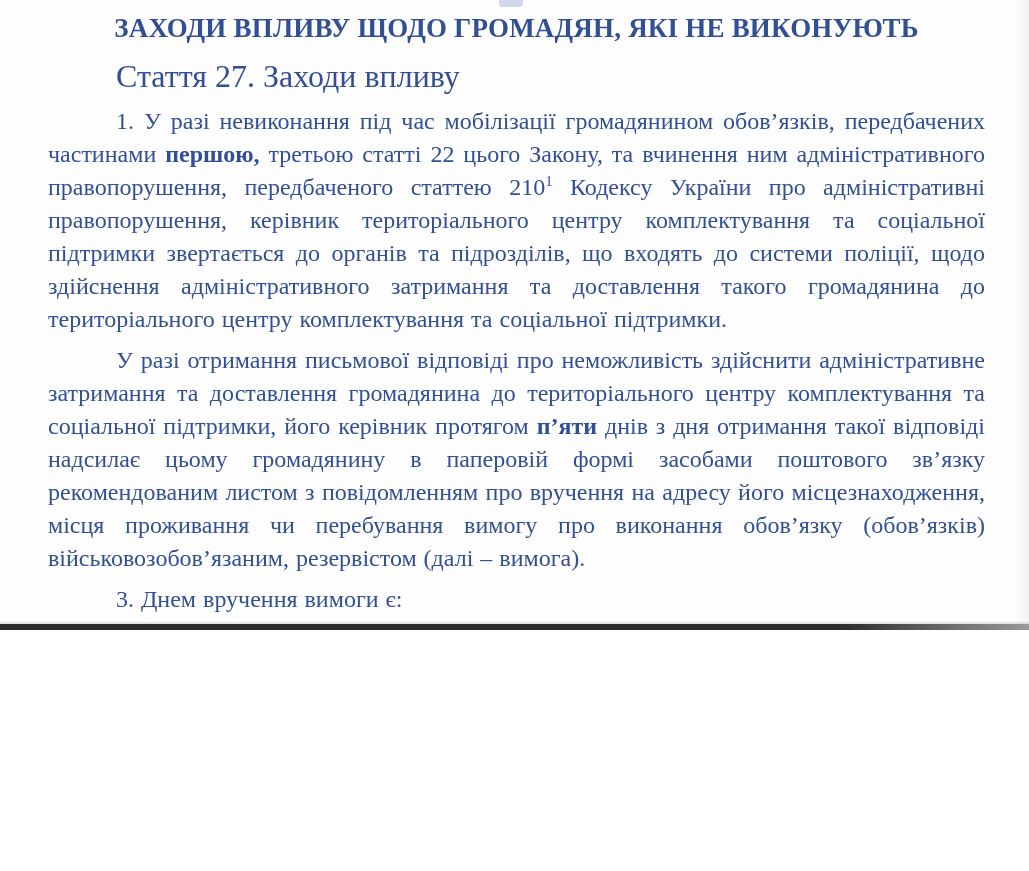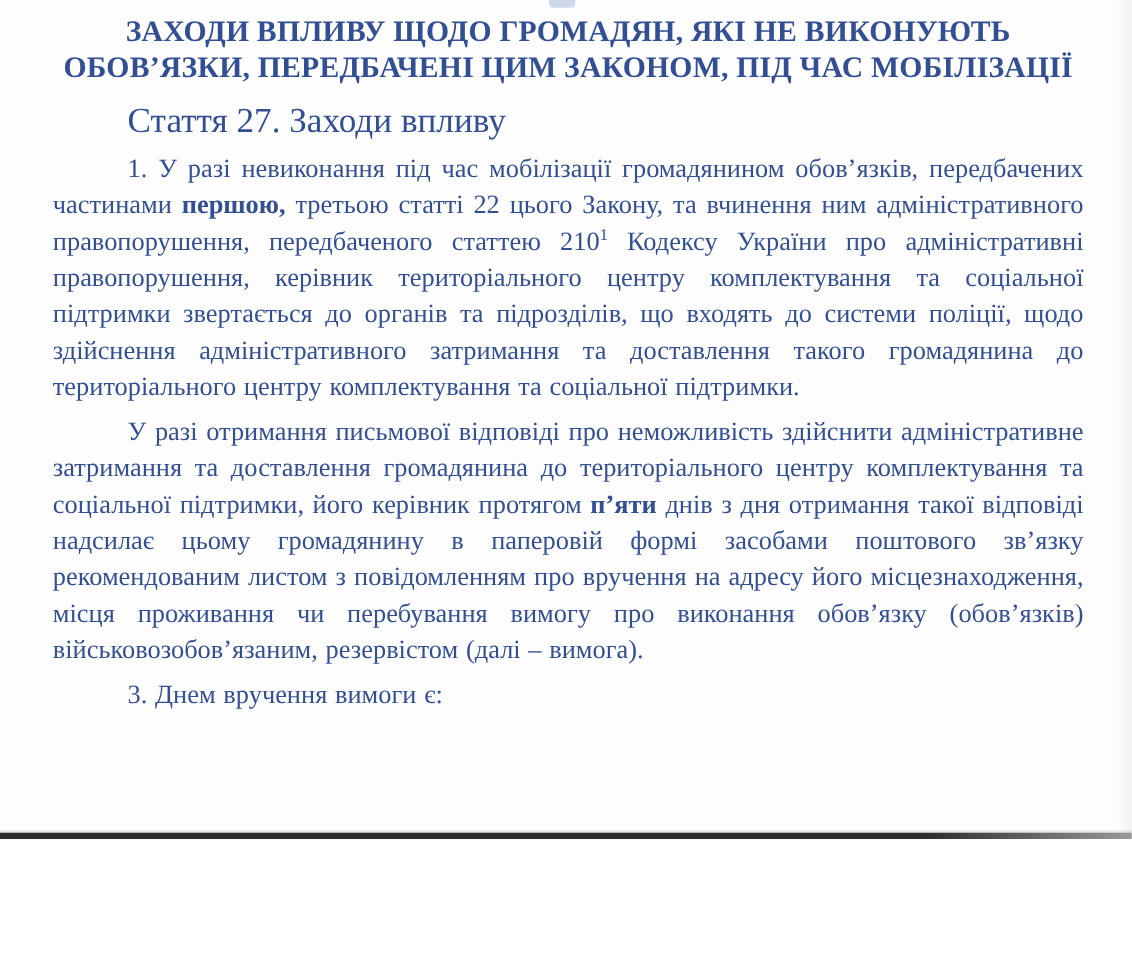--- a/index.html
+++ b/index.html
@@ -4,21 +4,21 @@
 <style>
   :root{
     --text-color:#334f93;
     --page-bg:#fdfdfd;
     --bar-color:#2d2d2d;
   }
   *{box-sizing:border-box;}
   html,body{margin:0;padding:0;background:#fff;}
   .page{
     position:relative;
-    width:1029px;height:763px;
+    width:1029px;height:630px;
     background:var(--page-bg);
     overflow:hidden;
     font-family:"Liberation Serif","DejaVu Serif",serif;
     color:var(--text-color);
   }
   .doc{
     position:absolute;
     left:48px;right:44px;top:12px;
   }
   .title{
@@ -78,21 +78,20 @@
 </style>
 </head>
 <body>
 
 <div class="page">
   <div class="top-fragment"></div>
 
   <div class="doc">
     <div class="title">
       <div>ЗАХОДИ ВПЛИВУ ЩОДО ГРОМАДЯН, ЯКІ НЕ ВИКОНУЮТЬ</div>
-      <div>ОБОВ’ЯЗКИ, ПЕРЕДБАЧЕНІ ЦИМ ЗАКОНОМ, ПІД ЧАС МОБІЛІЗАЦІЇ</div>
     </div>
 
     <div class="article-heading">Стаття 27. Заходи впливу</div>
 
     <div id="doc-paragraphs">
         <p class="para"><span>1. У разі невиконання під час мобілізації громадянином обов’язків, передбачених частинами </span><b>першою,</b><span> третьою статті 22 цього Закону, та вчинення ним адміністративного правопорушення, передбаченого статтею 210</span><sup>1</sup><span> Кодексу України про адміністративні правопорушення, керівник територіального центру комплектування та соціальної підтримки звертається до органів та підрозділів, що входять до системи поліції, щодо здійснення адміністративного затримання та доставлення такого громадянина до територіального центру комплектування та соціальної підтримки.</span></p>
         <p class="para"><span>У разі отримання письмової відповіді про неможливість здійснити адміністративне затримання та доставлення громадянина до територіального центру комплектування та соціальної підтримки, його керівник протягом </span><b>п’яти</b><span> днів з дня отримання такої відповіді надсилає цьому громадянину в паперовій формі засобами поштового зв’язку рекомендованим листом з повідомленням про вручення на адресу його місцезнаходження, місця проживання чи перебування вимогу про виконання обов’язку (обов’язків) військовозобов’язаним, резервістом (далі – вимога).</span></p>
         <p class="para"><span>3. Днем вручення вимоги є:</span></p>
       </div>
   </div>

